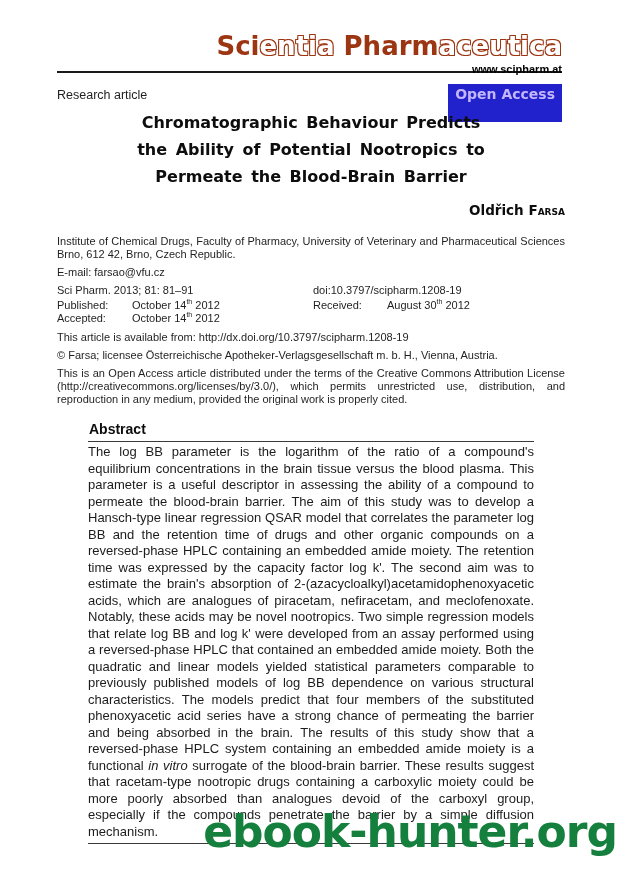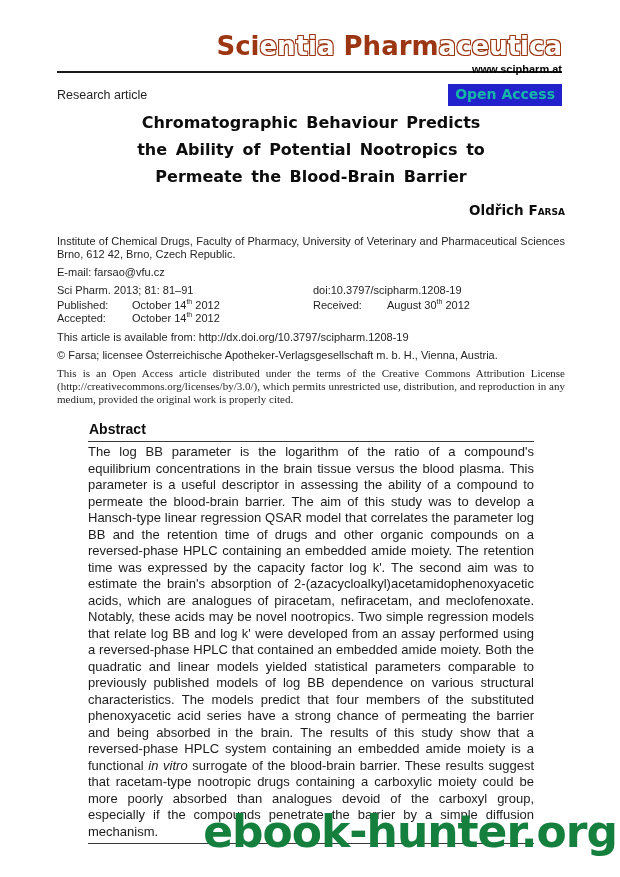--- a/index.html
+++ b/index.html
@@ -27,23 +27,23 @@
        1px -1px 0 var(--logo-color,#9c3512),
       -1px  1px 0 var(--logo-color,#9c3512),
        1px  1px 0 var(--logo-color,#9c3512);
   }
   .website { font-size:11px; font-weight:bold; color:#000; padding-bottom:7px; }
 
   .row2 { position:absolute; top:84px; left:0; right:3px;
           display:flex; justify-content:space-between; align-items:flex-start; }
   .article-type { font-size:12.5px; padding-top:4px; }
   .badge {
-    background:#2222cc; color:#14b8a6; font-weight:bold;
+    background:#2222cc; color:#c4b5fd; font-weight:bold;
     font-family:"DejaVu Sans", sans-serif; font-size:14px;
-    padding:2px 7px 3px 7px; line-height:17px;
+    padding:2px 7px 19px 7px; line-height:17px;
   }
 
   
   .title {
     position:absolute; top:109px; left:0; right:0; text-align:center;
     font-family:"DejaVu Sans", sans-serif; font-weight:bold;
     font-size:16px; line-height:27px; word-spacing:3px; color:#0d0d0d;
   }
   .author {
     position:absolute; top:202px; left:0; right:0; text-align:right;
@@ -57,21 +57,21 @@
   .email { top:266px; }
   .cite-row { top:284px; }
   .col2 { position:absolute; left:256px; top:0; }
   .col2b { position:absolute; left:330px; top:0; }
   .date-col { position:absolute; left:75px; top:0; }
   .pub-row { height:14px; }
   .row-published { top:299px; }
   .row-accepted  { top:312px; }
   .availability { top:331px; }
   .copyright { top:349px; }
-  .license { top:367px; text-align:justify; line-height:13.2px;font-family:Liberation Serif, serif; }
+  .license { top:367px; text-align:justify; line-height:13.2px; }
   sup { font-size:7px; line-height:0; }
 
   
   .abstract { position:absolute; top:421px; left:31px; width:446px; }
   .abstract-heading {
     font-size:14px; font-weight:bold; margin:0; color:#0d0d0d;
     border-bottom:1.5px solid #3a3a3a; padding-bottom:4px; padding-left:1px;
   }
   .abstract-body {
     margin-top:2px; font-size:13px; line-height:16.5px; text-align:justify;

